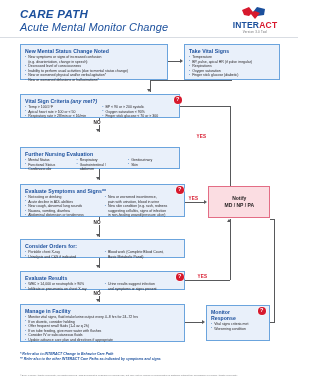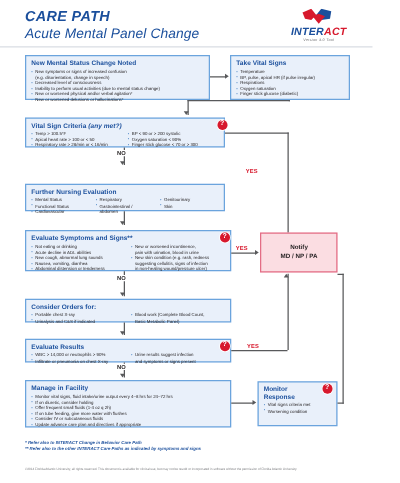--- a/index.html
+++ b/index.html
@@ -17,21 +17,21 @@
   .hdr-title{position:absolute;left:20px;top:8px;}
   .care-path{
     font-size:11.5px;font-weight:bold;color:#1b4f9c;letter-spacing:.3px;
     line-height:12px;
     font-style:italic;
   }
   .subtitle{
     font-size:11px;font-style:italic;color:#1b4f9c;line-height:13px;
     margin-top:1px;letter-spacing:.1px;
   }
-  .logo{position:absolute;right:12px;top:7px;width:62px;text-align:center;font-style:italic;}
+  .logo{position:absolute;right:12px;top:7px;width:62px;text-align:center;}
   .logo-mark{height:13px;position:relative;width:62px;}
   .logo-mark svg{position:absolute;left:50%;top:0;transform:translateX(-50%);}
   .logo-word{font-size:8.5px;font-weight:bold;letter-spacing:.2px;line-height:10px;}
   .logo-word .ia{color:#1b4f9c;}
   .logo-word .ib{color:#d7192d;}
   .logo-sub{font-size:2.9px;color:#6d6e71;letter-spacing:.25px;line-height:5px;}
 
   .hdr-rule{position:absolute;left:0;top:37px;width:298px;height:1px;background:#d9dde3;}
 
   
@@ -114,21 +114,21 @@
   }
 </style>
 </head>
 <body>
 
 <div class="page">
 
   <div class="header">
     <div class="hdr-title">
       <div class="care-path">CARE PATH</div>
-      <div class="subtitle">Acute Mental Panel Change</div>
+      <div class="subtitle">Acute Mental Monitor Change</div>
     </div>
     <div class="logo">
       <div class="logo-mark">
         <svg width="30" height="13" viewBox="0 0 30 13">
           <path d="M2 3 L9 0 L13 5 L9 9 L4 8 Z" fill="#d7192d"></path>
           <path d="M13 5 L17 0 L25 2 L24 8 L17 9 Z" fill="#1b4f9c"></path>
           <path d="M10 6 L15 4 L20 6 L15 12 Z" fill="#d7192d"></path>
         </svg>
       </div>
       <div class="logo-word"><span class="ia">INTER</span><span class="ib">ACT</span></div>

